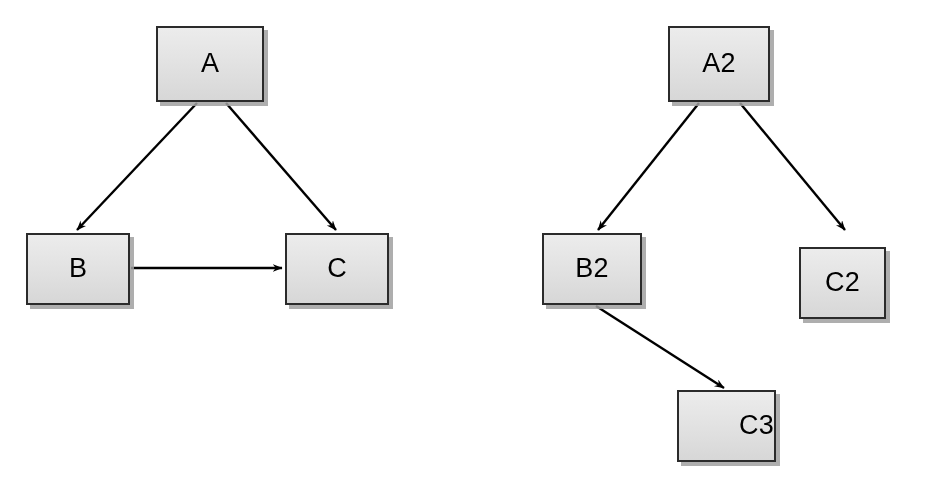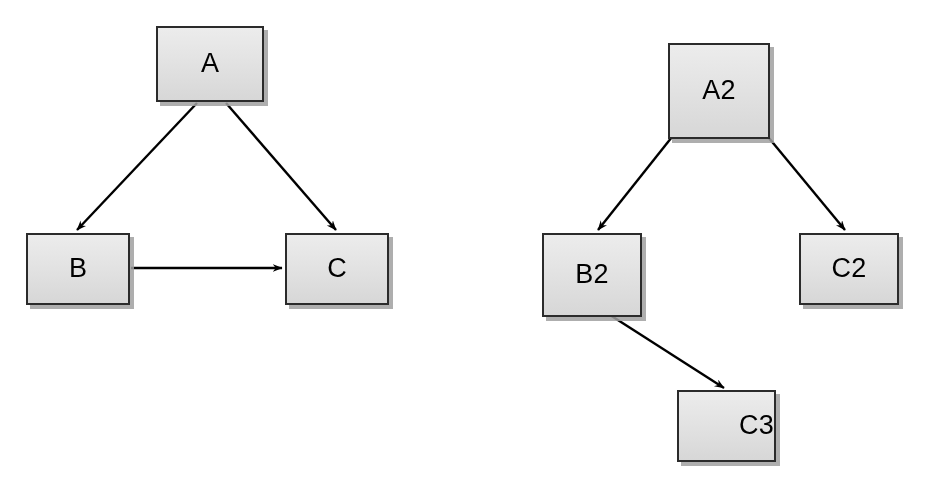--- a/index.html
+++ b/index.html
@@ -71,27 +71,27 @@
   <div id="nodes-layer">
       <div class="node" style="left: 156px; top: 26px; width: 108px; height: 76px;">
         <span class="node-label">A</span>
       </div>
       <div class="node" style="left: 26px; top: 233px; width: 104px; height: 72px;">
         <span class="node-label">B</span>
       </div>
       <div class="node" style="left: 285px; top: 233px; width: 104px; height: 72px;">
         <span class="node-label">C</span>
       </div>
-      <div class="node" style="left: 668px; top: 26px; width: 102px; height: 96px; margin-top: 17px;">
+      <div class="node" style="left: 668px; top: 26px; width: 102px; height: 76px;">
         <span class="node-label">A2</span>
       </div>
-      <div class="node" style="left: 542px; top: 233px; width: 100px; height: 84px; justify-content: center;">
+      <div class="node" style="left: 542px; top: 233px; width: 100px; height: 72px; justify-content: center;">
         <span class="node-label">B2</span>
       </div>
-      <div class="node" style="left: 799px; top: 233px; width: 100px; height: 72px; align-items: center;">
+      <div class="node" style="left: 799px; top: 247px; width: 87px; height: 72px; align-items: center;">
         <span class="node-label">C2</span>
       </div>
       <div class="node" style="left: 677px; top: 390px; width: 99px; height: 72px; justify-content: flex-end;">
         <span class="node-label">C3</span>
       </div>
     </div>
 
 </div>
 
 </body></html>

